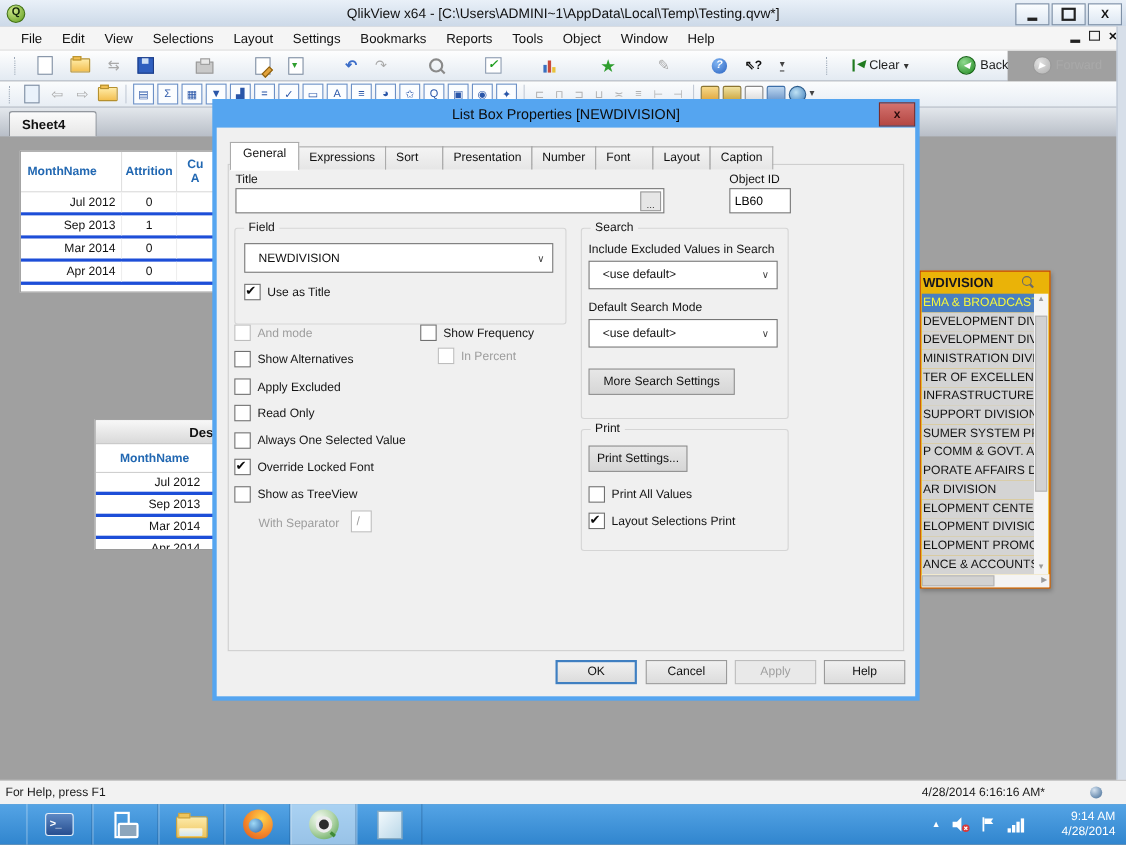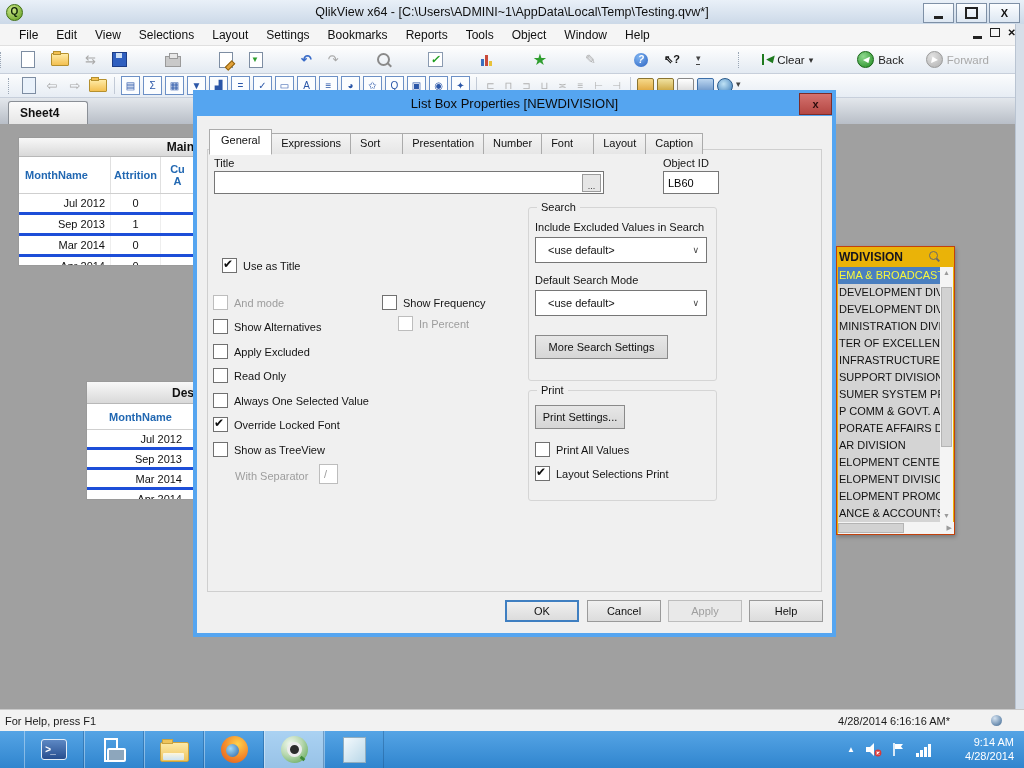--- a/index.html
+++ b/index.html
@@ -23,23 +23,23 @@
 
   .menubar{position:absolute;left:0;top:24px;width:1024px;height:22px;background:#f5f5f5;
     border-bottom:1px solid #e0e0e0;display:flex;align-items:center;padding-left:10px;box-sizing:border-box}
   .menu-item{padding:0 9px;font-size:12px;color:#101010}
   .mdi-controls{position:absolute;right:8px;top:2px;display:flex;gap:8px;align-items:center}
   .mdi-controls .gl-min{margin-top:10px}
   .gl-restore{width:8px;height:7px;border:1px solid #222;position:relative;background:#f5f5f5}
   .gl-restore::before{content:"";position:absolute;left:2px;top:-3px;width:8px;height:7px;border:1px solid #222;z-index:-1}
 
   
-  .toolbar1{position:absolute;left:0;top:46px;width:1024px;height:28px;
+  .toolbar1{position:absolute;left:0;top:46px;width:916px;height:28px;
     background:linear-gradient(#fefefe,#e3eaf2);border-bottom:1px solid #c7cfdb;
-    display:flex;align-items:center;padding-left:0;box-sizing:border-box;gap:16px}
+    display:flex;align-items:center;padding-left:13px;box-sizing:border-box;gap:16px}
   .toolbar2{position:absolute;left:0;top:74px;width:1024px;height:24px;
     background:linear-gradient(#fbfcfd,#e7edf4);border-bottom:1px solid #c7cfdb;
     display:flex;align-items:center;padding-left:8px;box-sizing:border-box;gap:3px}
   .grip{width:3px;height:16px;border-left:1px dotted #9aa6b5;margin-right:4px}
   .sep{width:1px;height:17px;background:#c2cad6;margin:0 3px}
   .tbi{width:20px;height:20px;display:flex;align-items:center;justify-content:center;font-size:13px}
   .tblbl{font-size:11.5px;color:#1c1c1c;padding:0 3px;display:flex;align-items:center;gap:4px}
   .dis{color:#a9a9a9}
   .chev{font-size:9px;color:#333}
   .ovf{font-size:9px;color:#444;border-bottom:1px solid #444;line-height:8px;height:10px}
@@ -341,23 +341,20 @@
   <span class="ovf" data-glyph="▾"></span>
 </div>
 
 <div class="tabrow">
   <div class="sheettab">
     <span>Sheet4</span>
   </div>
 </div>
 
 <div class="qv-table" style="left:18px;top:137px;width:175px;height:127px">
-  <div class="tcap">
-      <span>Main</span>
-    </div>
   <div class="thdr" style="height:36px">
     <div class="thc" style="width:92px;justify-content:flex-start;padding-left:6px">MonthName</div>
     <div class="thc" style="width:50px">Attrition</div>
     <div class="thc" style="width:33px;border-right:none">Cu
 A</div>
   </div>
   <div class="trow" style="height:18px">
     <div class="tdc" style="width:92px;padding-right:5px">Jul 2012</div>
     <div class="tdc" style="width:50px;justify-content:center">0</div>
     <div class="tdc" style="width:33px;border-right:none"></div>
@@ -454,20 +451,27 @@
     <div class="frame"></div>
 
     <span class="lbl" style="left:17px;top:41px">Title</span>
     <input class="inp" style="left: 17px; top: 55px; width: 390px; height: 23px;" value="">
     <div class="dots-btn" style="left:385px;top:58px">
       <span>...</span>
     </div>
     <span class="lbl" style="left:466px;top:41px">Object ID</span>
     <input class="inp" style="left: 466px; top: 55px; width: 56px; height: 23px;" value="LB60">
 
+    <div class="group" style="left:16px;top:91px;width:300px;height:86px">
+      <span class="glabel">Field</span>
+    </div>
+    <div class="combo" style="left:25px;top:105px;width:281px;height:27px">
+      <span>NEWDIVISION</span>
+      <span class="arr" data-glyph="∨"></span>
+    </div>
     <div class="cb checked" style="left:25px;top:142px">
       <span class="box"></span>
       <span>Use as Title</span>
     </div>
 
     <div class="cb dis" style="left:16px;top:179px">
       <span class="box"></span>
       <span>And mode</span>
     </div>
     <div class="cb" style="left:16px;top:203px">

